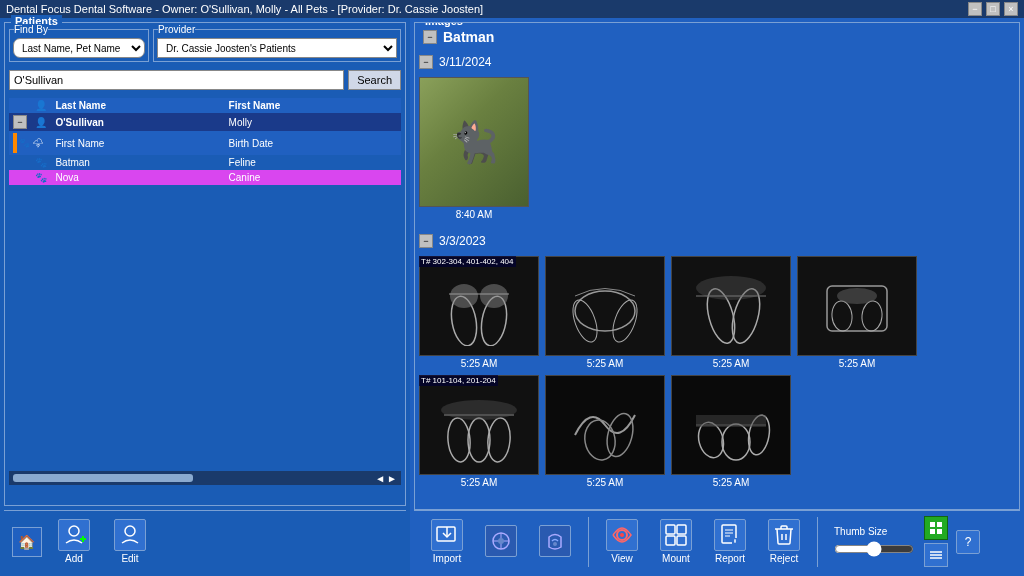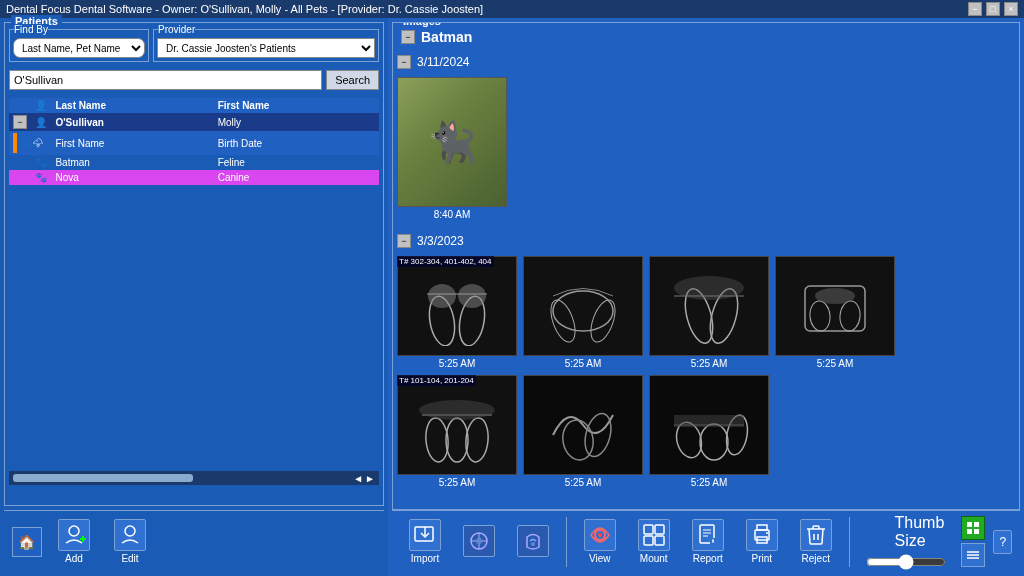--- a/index.html
+++ b/index.html
@@ -219,22 +219,21 @@
       margin: 0 4px;
     }
     .thumb-size-section {
       display: flex;
       flex-direction: column;
       gap: 4px;
       margin-left: 8px;
     }
     .thumb-size-label {
       color: #fff;
-      font-size: 16px;
-      margin-left: 29px;
+      font-size: 10px;
     }
     .thumb-slider {
       width: 80px;
       accent-color: #fff;
     }
     
     .left-toolbar {
       height: 62px;
       background: #1a5cb5;
       display: flex;
@@ -643,31 +642,20 @@
             <line x1="7" y1="10" x2="15" y2="10" stroke="#fff" stroke-width="1"></line>
             <line x1="7" y1="13" x2="12" y2="13" stroke="#fff" stroke-width="1"></line>
             <rect x="14" y="15" width="6" height="7" fill="#3070d0"></rect>
             <line x1="16" y1="18" x2="18" y2="18" stroke="#fff" stroke-width="1"></line>
             <line x1="17" y1="16" x2="17" y2="20" stroke="#fff" stroke-width="1"></line>
           </svg>
         </div>
         <span class="tool-label">Report</span>
       </div>
 
-      <div class="tool-btn">
-        <div class="tool-icon">
-          <svg width="24" height="24" viewBox="0 0 24 24">
-            <rect x="5" y="7" width="14" height="10" rx="1" fill="none" stroke="#fff" stroke-width="1.5"></rect>
-            <rect x="7" y="2" width="10" height="5" rx="0" fill="none" stroke="#fff" stroke-width="1.5"></rect>
-            <rect x="7" y="14" width="10" height="6" rx="0" fill="none" stroke="#fff" stroke-width="1.5"></rect>
-            <circle cx="17" cy="10" r="1" fill="#fff"></circle>
-          </svg>
-        </div>
-        <span class="tool-label">Print</span>
-      </div>
 
       <div class="tool-btn">
         <div class="tool-icon">
           <svg width="24" height="24" viewBox="0 0 24 24">
             <polyline points="3,6 5,6 21,6" fill="none" stroke="#fff" stroke-width="1.5"></polyline>
             <path d="M19,6 L18,20 Q18,21 17,21 L7,21 Q6,21 6,20 L5,6" fill="none" stroke="#fff" stroke-width="1.5"></path>
             <line x1="10" y1="11" x2="10" y2="17" stroke="#fff" stroke-width="1.5"></line>
             <line x1="14" y1="11" x2="14" y2="17" stroke="#fff" stroke-width="1.5"></line>
             <path d="M9,6 L9,4 Q9,3 10,3 L14,3 Q15,3 15,4 L15,6" fill="none" stroke="#fff" stroke-width="1.5"></path>
           </svg>

